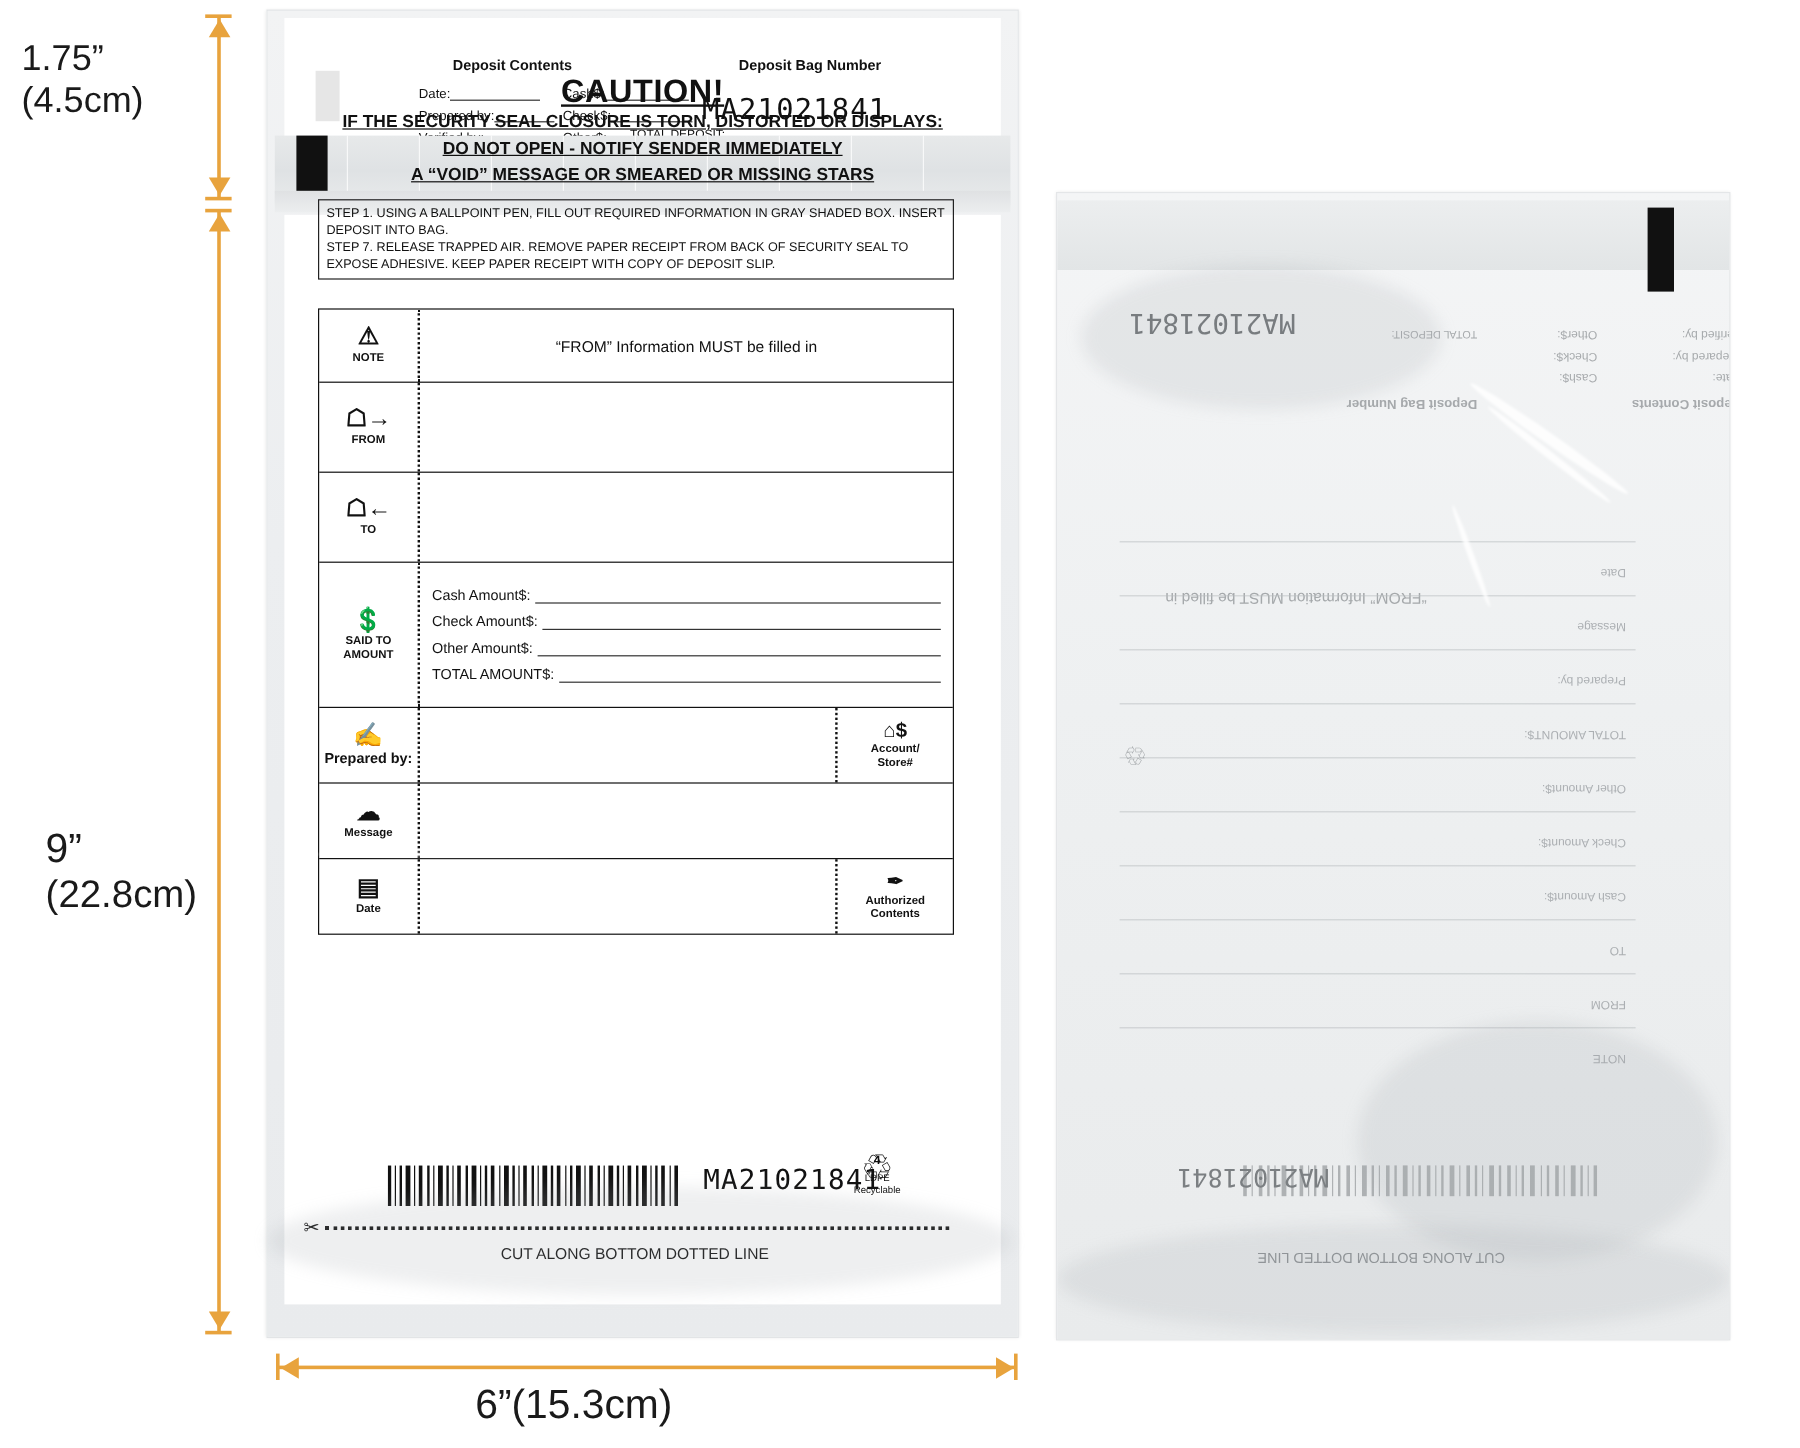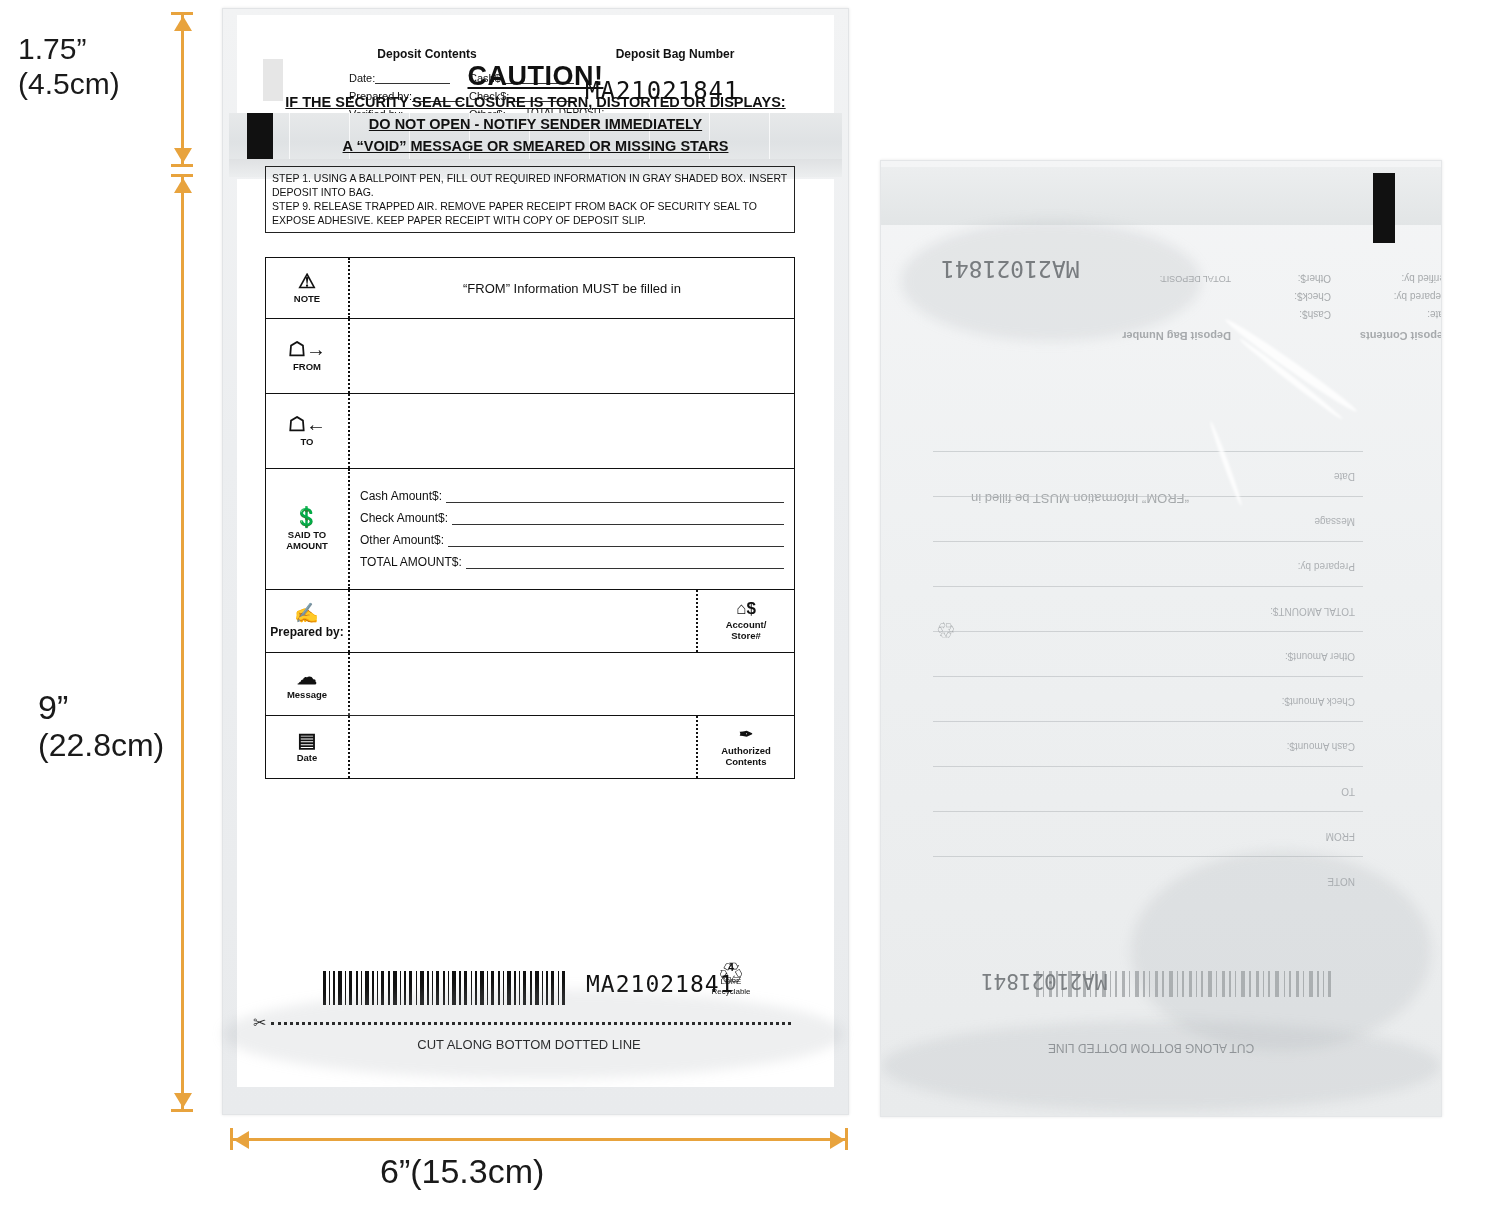--- a/index.html
+++ b/index.html
@@ -5,21 +5,21 @@
   html,body{margin:0;padding:0;}
   body{
     width:1500px;height:1207px;background:#ffffff;
     font-family:"Liberation Sans", sans-serif;
     position:relative;overflow:hidden;color:#111;
   }
   
   .dim-text{position:absolute;font-size:30px;line-height:1.15;color:#1a1a1a;text-align:left;}
   #dim-top-text{left:18px;top:32px;width:150px;}
   #dim-left-text{left:38px;top:688px;width:145px;}
-  #dim-bottom-text{left:380px;top:1152px;width:330px;font-size:34px;}
+  #dim-bottom-text{left:396px;top:1152px;width:330px;font-size:34px;}
 
   .arrow-v{position:absolute;width:3px;background:#e8a33d;}
   .arrow-h{position:absolute;height:3px;background:#e8a33d;}
   .cap-h{position:absolute;width:3px;height:22px;background:#e8a33d;}
   .cap-v{position:absolute;height:3px;width:22px;background:#e8a33d;}
   .tri{position:absolute;width:0;height:0;}
 
   
   #bag-front{
     position:absolute;left:222px;top:8px;width:625px;height:1105px;
@@ -214,21 +214,21 @@
 
   <div id="caution" style="left:0;top:52px;width:625px;">
     <div id="caution-title">CAUTION!</div>
     <div class="caution-line">IF THE SECURITY SEAL CLOSURE IS TORN, DISTORTED OR DISPLAYS:</div>
     <div class="caution-line">DO NOT OPEN - NOTIFY SENDER IMMEDIATELY</div>
     <div class="caution-line">A “VOID” MESSAGE OR SMEARED OR MISSING STARS</div>
   </div>
 
   <div id="steps-box" style="left:42px;top:157px;width:516px;">
     <div>STEP 1. USING A BALLPOINT PEN, FILL OUT REQUIRED INFORMATION IN GRAY SHADED BOX. INSERT DEPOSIT INTO BAG.</div>
-    <div>STEP 9. RELEASE TRAPPED AIR. REMOVE PAPER RECEIPT FROM BACK OF SECURITY SEAL TO EXPOSE ADHESIVE. KEEP PAPER RECEIPT WITH COPY OF DEPOSIT SLIP.</div>
+    <div>STEP 7. RELEASE TRAPPED AIR. REMOVE PAPER RECEIPT FROM BACK OF SECURITY SEAL TO EXPOSE ADHESIVE. KEEP PAPER RECEIPT WITH COPY OF DEPOSIT SLIP.</div>
   </div>
 
   <div id="form-table" style="left:42px;top:248px;width:528px;">
 
     <div class="frow row-h-note">
       <div class="icon-cell">
         <div class="icon-glyph">⚠</div>
         <div>NOTE</div>
       </div>
       <div class="cell-body center">“FROM” Information MUST be filled in</div>

